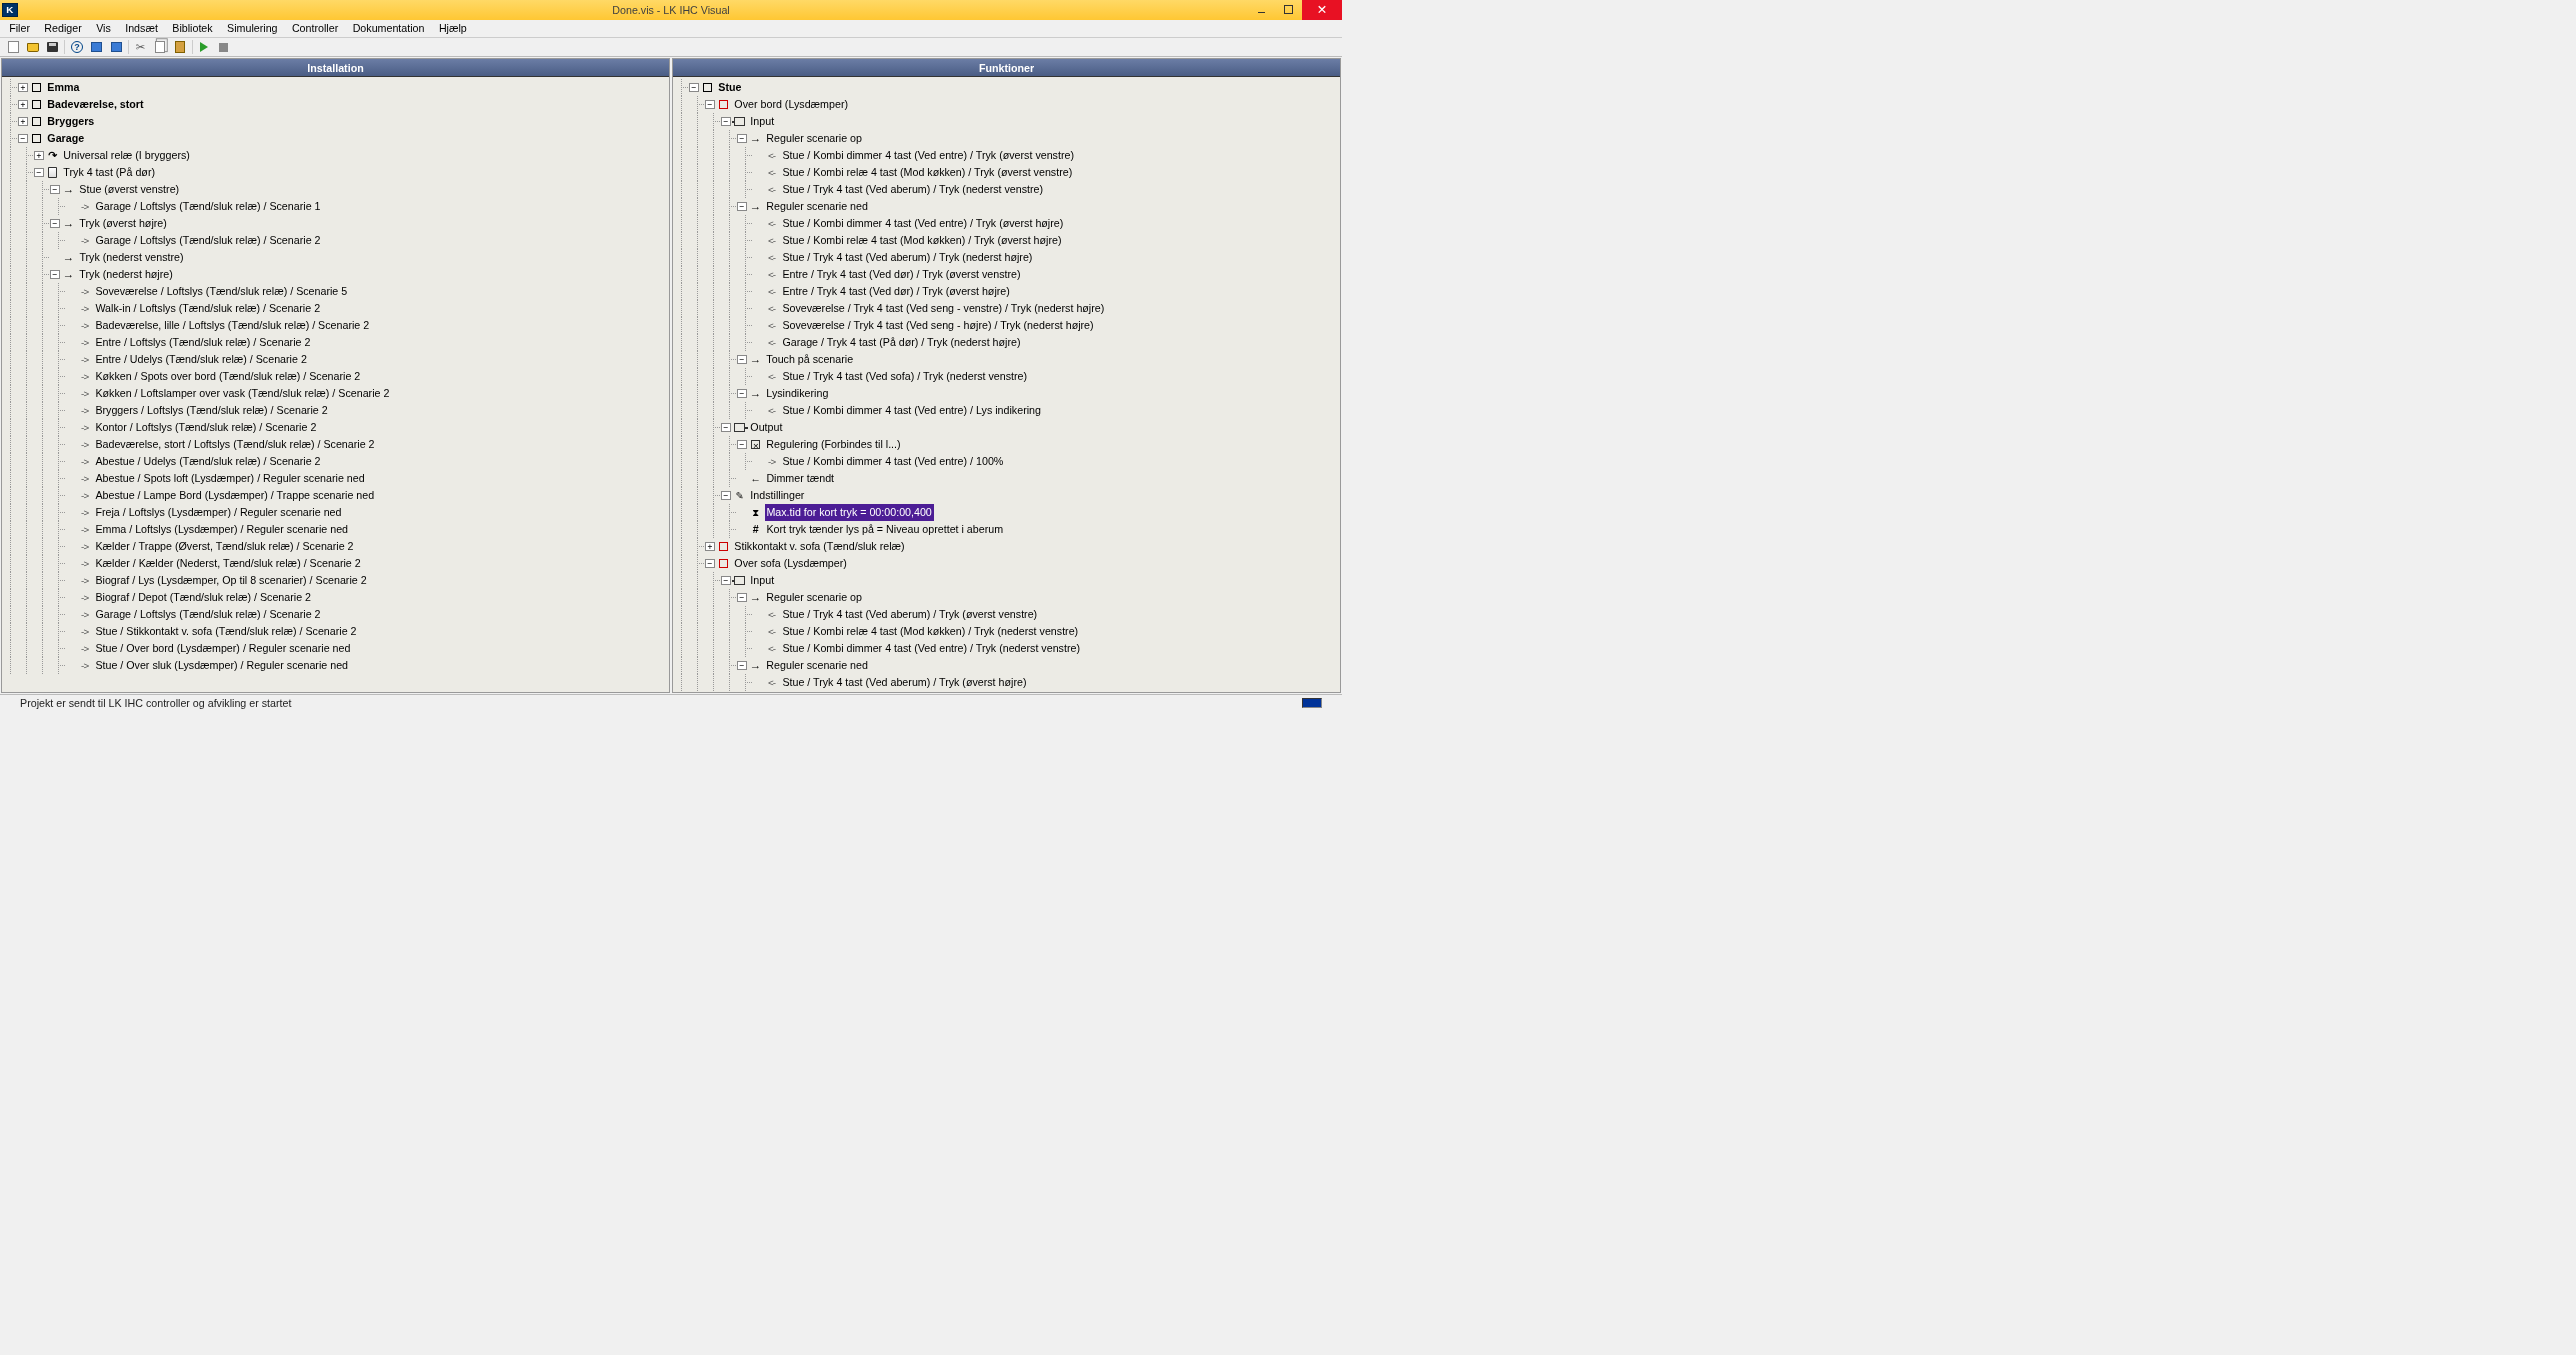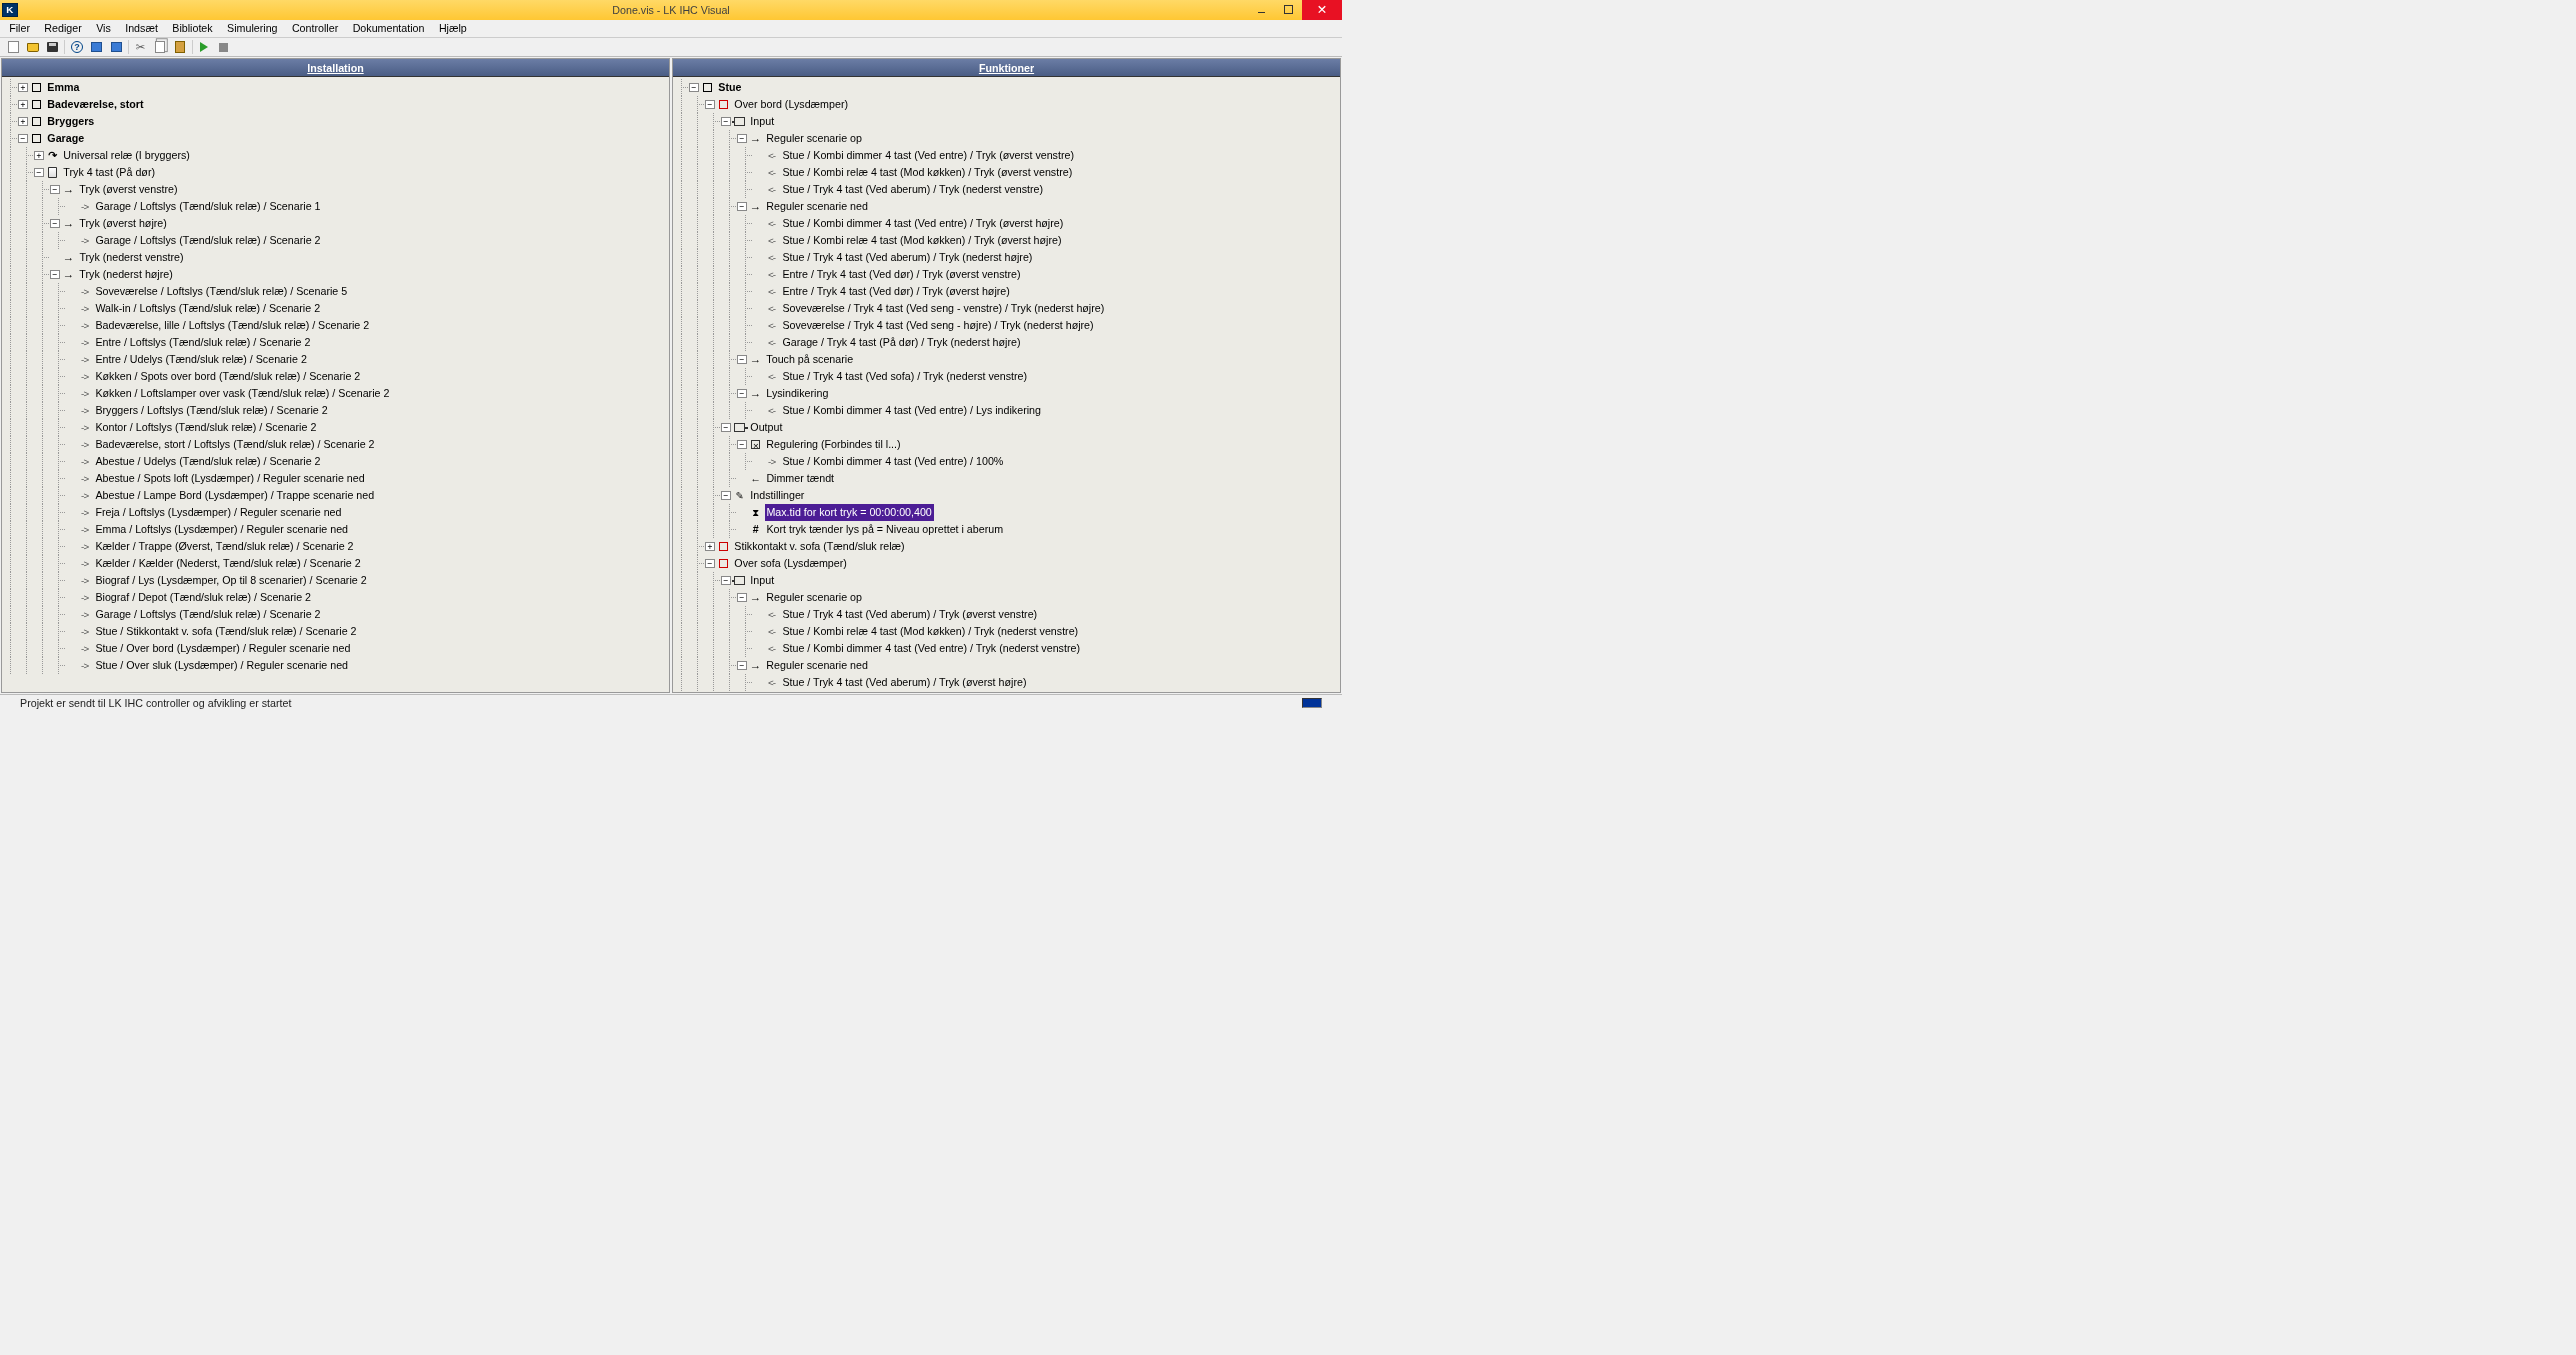--- a/index.html
+++ b/index.html
@@ -31,21 +31,21 @@
 .ic-pkg { width: 10.7px; height: 10.7px; background: #3a7bd5; border: 0.9px solid #205090; }
 .ic-cut { color: #555; font-size: 11.6px; }
 .ic-copy { width: 9.8px; height: 11.6px; border: 0.9px solid #888; background: white; box-shadow: 1.8px -1.8px 0 #eee, 1.8px -1.8px 0 0.9px #888; }
 .ic-paste { width: 9.8px; height: 11.6px; background: #d4a040; border: 0.9px solid #806000; }
 .ic-play { width: 0; height: 0; border-left: 8px solid #2a9d2a; border-top: 5.4px solid transparent; border-bottom: 5.4px solid transparent; }
 .ic-stop { width: 9px; height: 9px; background: #888; }
 
 
 .panels { display: flex; height: calc(100% - 73px); }
 .panel { flex: 1; display: flex; flex-direction: column; border: 0.9px solid #999; margin: 0.9px; background: white; }
-.panel-header { height: 18px; background: linear-gradient(to bottom, #6b7da5, #4a5d85); color: white; font-weight: bold; text-align: center; line-height: 18px; font-size: 10.7px; border-bottom: 0.9px solid #333; text-decoration: underline; }
+.panel-header { height: 18px; background: linear-gradient(to bottom, #6b7da5, #4a5d85); color: white; font-weight: bold; text-align: center; line-height: 18px; font-size: 10.7px; border-bottom: 0.9px solid #333; }
 .panel-body { flex: 1; overflow-y: scroll; overflow-x: hidden; background: #ECEBE5; padding: 1.8px 0; }
 
 
 .tree { font-size: 10.7px; line-height: 16.5px; color: #000; }
 .tree-row { display: flex; align-items: center; white-space: nowrap; height: 17px; }
 .indent { display: inline-block; width: 16px; height: 17px; flex-shrink: 0; position: relative; }
 .indent.line::before { content: ""; position: absolute; left: 8px; top: 0; bottom: 0; border-left: 0.9px dotted #999; }
 .indent.tee::before { content: ""; position: absolute; left: 8px; top: 0; bottom: 0; border-left: 0.9px dotted #999; }
 .indent.tee::after { content: ""; position: absolute; left: 8px; top: 8px; width: 7.2px; border-top: 0.9px dotted #999; }
 .expander { width: 9.8px; height: 9.8px; border: 0.9px solid #888; background: white; font-size: 8px; line-height: 8px; text-align: center; margin-right: 2.7px; cursor: default; flex-shrink: 0; font-family: monospace; }
@@ -204,21 +204,21 @@
             <span class="tree-label">Tryk 4 tast (På dør)</span>
           </div>
           <div class="tree-row">
             <span class="indent line"></span>
             <span class="indent line"></span>
             <span class="indent tee"></span>
             <span class="expander exp-minus"></span>
             <span class="tree-icon">
               <span class="ic-arrow-r"></span>
             </span>
-            <span class="tree-label">Tryk (øverst venstre)</span>
+            <span class="tree-label">Stue (øverst venstre)</span>
           </div>
           <div class="tree-row">
             <span class="indent line"></span>
             <span class="indent line"></span>
             <span class="indent line"></span>
             <span class="indent tee"></span>
             <span style="width: 12.5px; flex-shrink: 0;"></span>
             <span class="tree-icon">
               <span class="ic-link"></span>
             </span>

